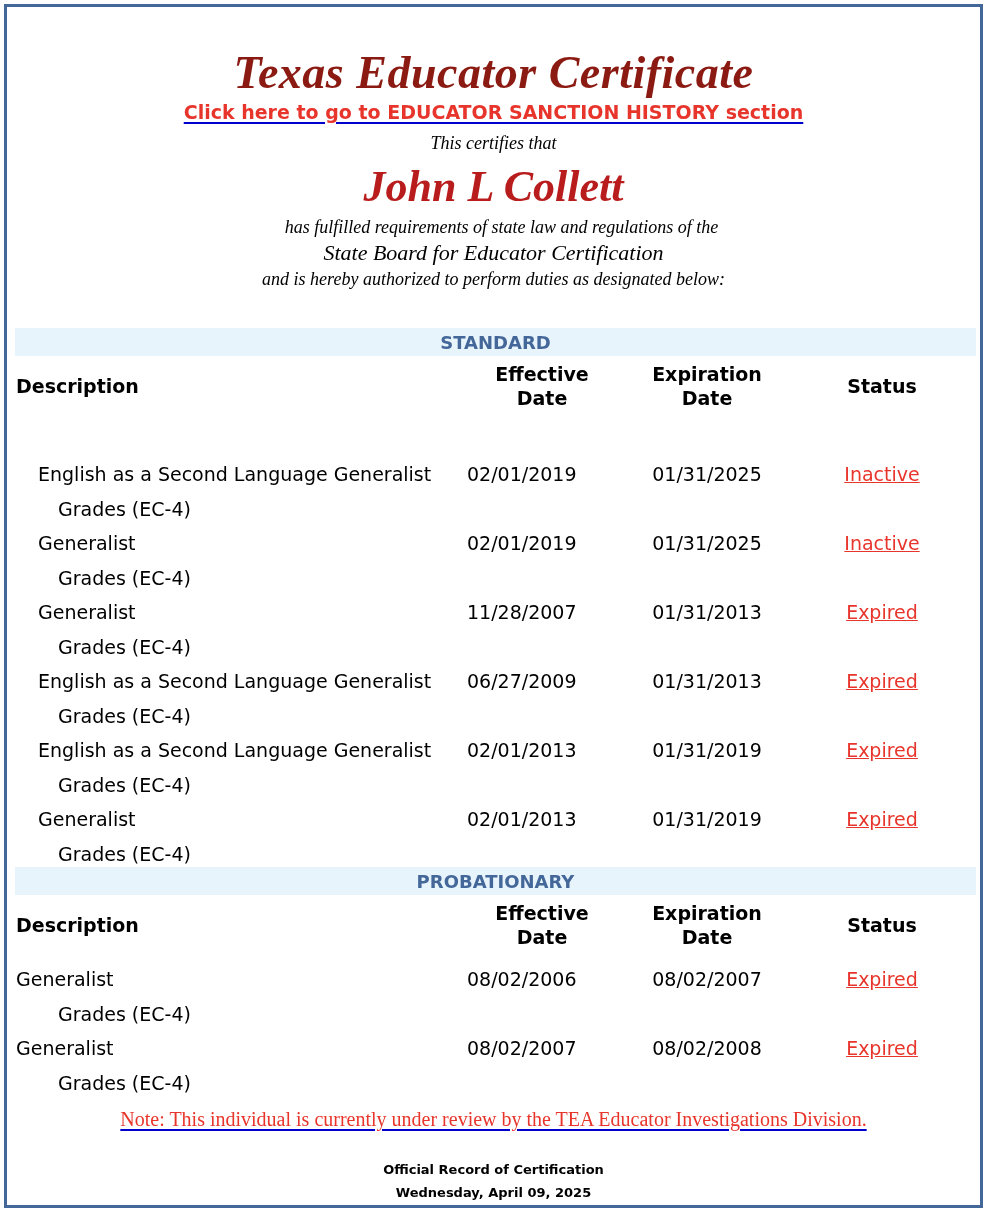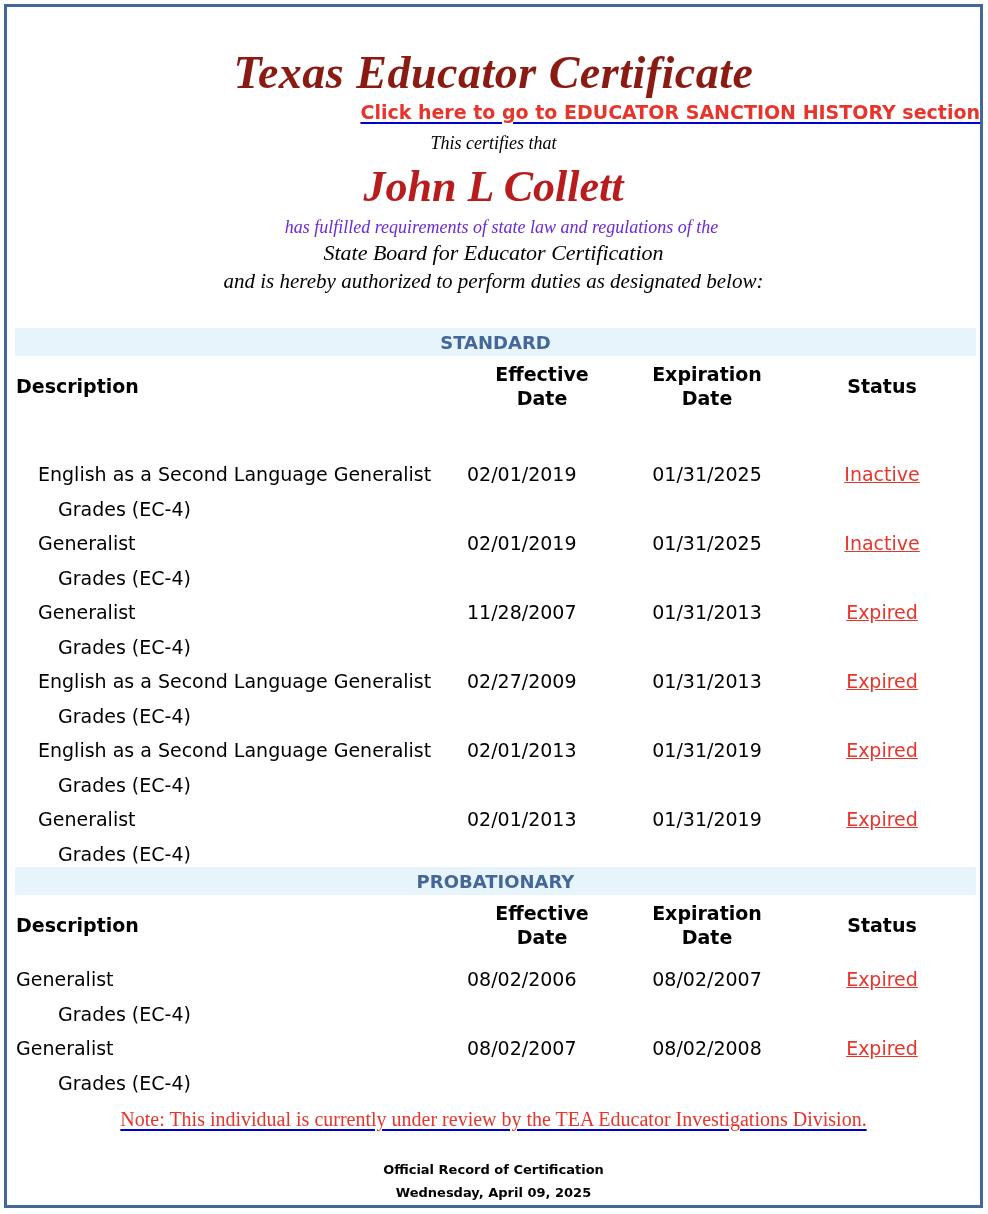--- a/index.html
+++ b/index.html
@@ -8,47 +8,47 @@
     position: absolute; left: 4px; top: 4px; width: 973px; height: 1198px;
     border: 3px solid #44679a; background: #ffffff;
   }
   .title {
     position: absolute; left: 0; right: 0; top: 40px;
     font-family: "Liberation Serif", "DejaVu Serif", serif;
     font-style: italic; font-weight: bold; font-size: 46px; color: #8b1a12;
     line-height: 52px; text-align: center; letter-spacing: 0.5px;
   }
   .sanction-link {
-    position: absolute; left: 0; right: 0; top: 94px; text-align: right;
+    position: absolute; left: 0; right: 0; top: 94px; text-align: center;
   }
   .sanction-link a {
     font-family: "DejaVu Sans", sans-serif; font-weight: bold; font-size: 19px;
     color: #e8352c; text-decoration: underline; text-decoration-color: #0000cc;
     text-decoration-thickness: 2px; text-underline-offset: 3px; cursor: pointer;
   }
   .certifies {
     position: absolute; left: 0; right: 0; top: 126px; text-align: center;
     font-family: "Liberation Serif", serif; font-style: italic; font-size: 18px; color: #000;
   }
   .name {
     position: absolute; left: 0; right: 0; top: 154px; text-align: center;
     font-family: "Liberation Serif", serif; font-style: italic; font-weight: bold;
     font-size: 44px; color: #b91c1c; line-height: 52px;
   }
   .fulfilled {
     position: absolute; left: 16px; right: 0; top: 210px; text-align: center;
-    font-family: "Liberation Serif", serif; font-style: italic; font-size: 18px; color: #6d28d9;
+    font-family: "Liberation Serif", serif; font-style: italic; font-size: 18px; color: #000000;
   }
   .board {
     position: absolute; left: 0; right: 0; top: 233px; text-align: center;
     font-family: "Liberation Serif", serif; font-style: italic; font-size: 22px; color: #000;
   }
   .authorized {
     position: absolute; left: 0; right: 0; top: 262px; text-align: center;
-    font-family: "Liberation Serif", serif; font-style: italic; font-size: 21px; color: #000;
+    font-family: "Liberation Serif", serif; font-style: italic; font-size: 18px; color: #000;
   }
   .section-band {
     position: absolute; left: 8px; width: 961px; height: 28px;
     background: #e8f4fc; text-align: center;
     font-family: "DejaVu Sans", sans-serif; font-weight: bold; font-size: 18px;
     color: #44679a; line-height: 30px;
   }
   .hdr { position: absolute; font-family: "DejaVu Sans", sans-serif; font-weight: bold; font-size: 19px; color: #000; line-height: 24px; }
   .hdr.desc { left: 9px; }
   .hdr.eff { left: 460px; width: 150px; text-align: center; }
@@ -120,21 +120,21 @@
       <div class="cell status" style="top: 524px;"><a>Inactive</a></div>
       <div class="cell d2" style="top: 559px;">Grades (EC-4)</div>
       <div></div>
       <div class="cell d1" style="top: 593px;">Generalist</div>
       <div class="cell eff" style="top: 593px;">11/28/2007</div>
       <div class="cell exp" style="top: 593px;">01/31/2013</div>
       <div class="cell status" style="top: 593px;"><a>Expired</a></div>
       <div class="cell d2" style="top: 628px;">Grades (EC-4)</div>
       <div></div>
       <div class="cell d1" style="top: 662px;">English as a Second Language Generalist</div>
-      <div class="cell eff" style="top: 662px;">02/27/2009</div>
+      <div class="cell eff" style="top: 662px;">06/27/2009</div>
       <div class="cell exp" style="top: 662px;">01/31/2013</div>
       <div class="cell status" style="top: 662px;"><a>Expired</a></div>
       <div class="cell d2" style="top: 697px;">Grades (EC-4)</div>
       <div></div>
       <div class="cell d1" style="top: 731px;">English as a Second Language Generalist</div>
       <div class="cell eff" style="top: 731px;">02/01/2013</div>
       <div class="cell exp" style="top: 731px;">01/31/2019</div>
       <div class="cell status" style="top: 731px;"><a>Expired</a></div>
       <div class="cell d2" style="top: 766px;">Grades (EC-4)</div>
       <div></div>

